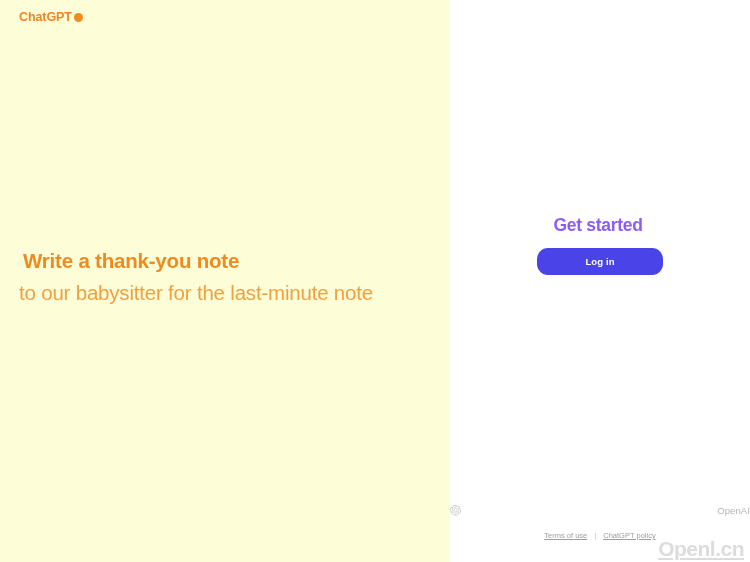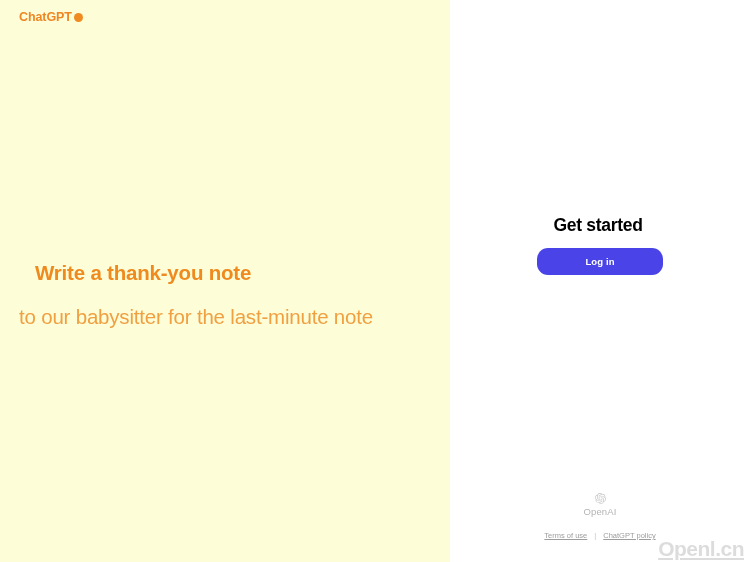--- a/index.html
+++ b/index.html
@@ -55,21 +55,21 @@
     left: 19px;
     top: 243px;
     width: 400px;
   }
   .promo-line-strong {
     font-size: 20.5px;
     font-weight: bold;
     color: #ef8a1e;
     line-height: 28px;
     letter-spacing: -0.2px;
-    margin: 16px;
+    margin: 4px;
   }
   .promo-line-soft {
     font-size: 20.5px;
     font-weight: normal;
     color: #f0a040;
     line-height: 28px;
     letter-spacing: -0.2px;
     margin: 0;
   }
 
@@ -84,21 +84,21 @@
   .auth-block {
     position: absolute;
     left: 0;
     right: 0;
     top: 214px;
     text-align: center;
   }
   .auth-heading {
     font-size: 17.5px;
     font-weight: bold;
-    color: #000000;
+    color: #8b5cf6;
     letter-spacing: -0.3px;
     margin: 0 4px 12px 0;
     line-height: 22px;
   }
   .auth-actions {
     display: flex;
     justify-content: center;
     gap: 6px;
   }
   .auth-btn {
@@ -126,21 +126,20 @@
     right: 0;
     bottom: 22px;
     text-align: center;
   }
   .openai-lockup {
     display: flex;
     align-items: center;
     justify-content: space-between;
     gap: 3px;
     margin-bottom: 15px;
-    flex-direction: column;
   }
   .openai-mark {
     width: 11px;
     height: 11px;
     display: block;
     flex: 0 0 11px;
   }
   .openai-word {
     font-size: 9.5px;
     color: #b4b4b4;

